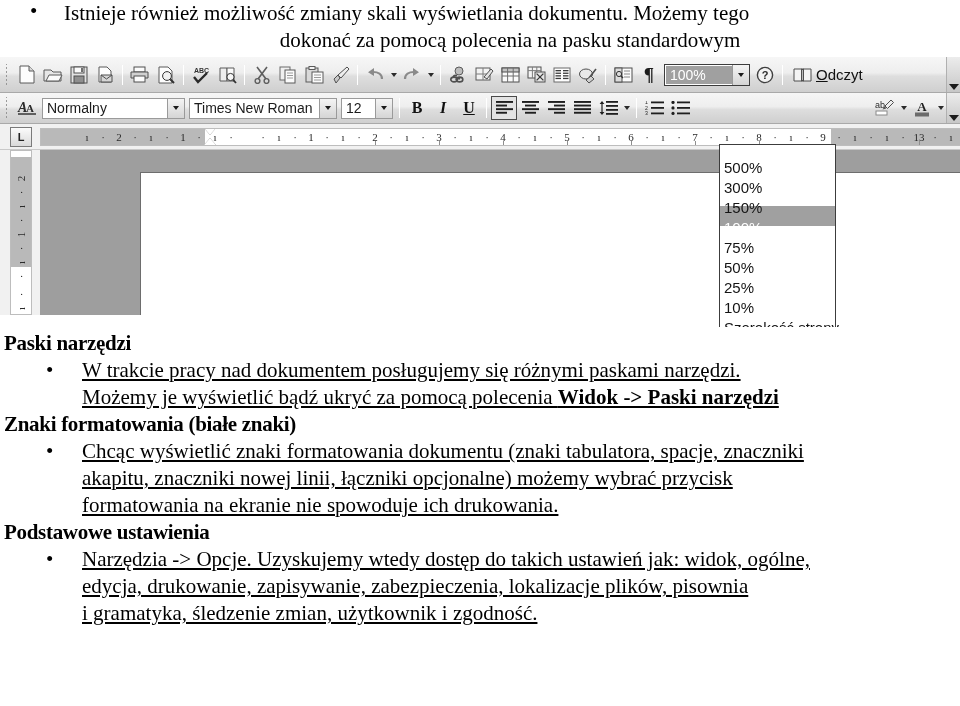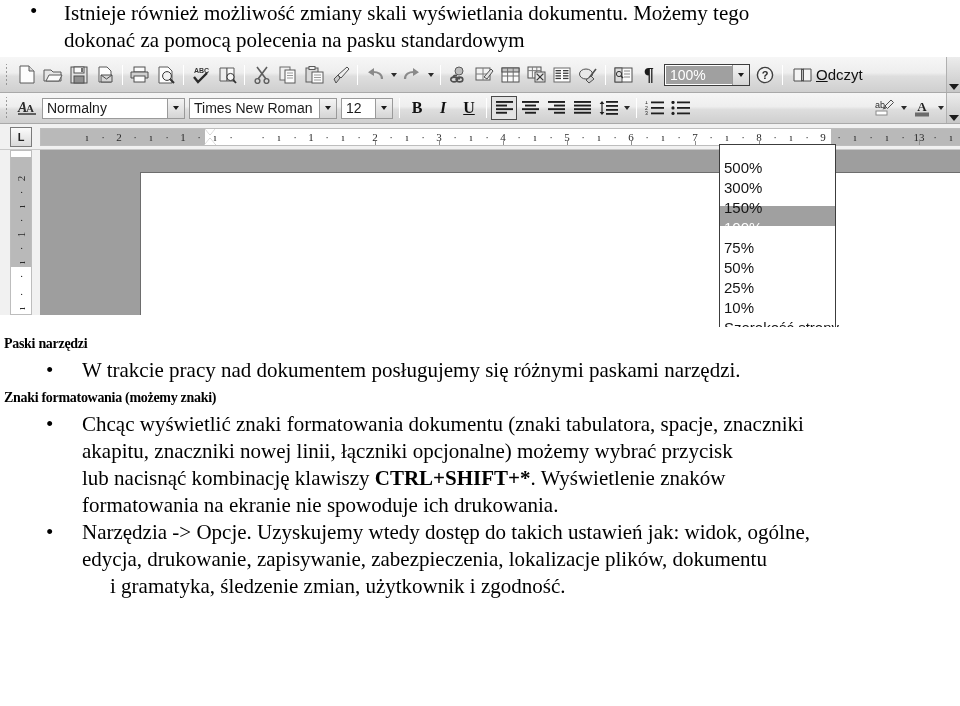--- a/index.html
+++ b/index.html
@@ -21,32 +21,32 @@
     text-justify: inter-word;
   }
   .bullet-row { position: relative; }
   .bullet-dot {
     position: absolute;
     left: 0; top: 0;
     font-size: 21px;
     line-height: 27px;
   }
   .heading {
-    font-size: 14px;
+    font-size: 21px;
     line-height: 27px;
     font-weight: bold;
     letter-spacing: -0.3px;
   }
   b.strong { font-weight: bold; }
 
   
   #intro { position:absolute; left:0; top:0; width:960px; height:55px; }
   #intro .bullet-dot { left: 30px; top: -2px; }
   #intro .para { margin-left: 64px; margin-right: 4px; }
-  #intro .l2 { }
+  #intro .l2 { text-align:center; }
 
   
   #app {
     position:absolute; left:0; top:57px; width:960px; height:270px;
     overflow:hidden;
     background:#ffffff;
   }
   .toolbar {
     position:relative;
     width:960px;
@@ -206,21 +206,21 @@
     font-size:15px; color:#141414;
     padding:1px 0;
   }
   #zoomlist .zi { height:20px; line-height:20px; padding:12px 0 0 4px; white-space:nowrap; }
   #zoomlist .zi.on { background:#a0a0a0; color:#ffffff; }
 
   
   #body { position:absolute; left:0; top:330px; width:960px; }
   .blk { padding:0 6px 0 4px; }
   .blk .bullet-dot { left: 42px; }
-  .blk .ind { margin-left: 78px; }
+  .blk .ind { margin-left: 78px; text-decoration: underline; }
 </style>
 </head>
 <body>
 
 <div id="page">
 
   <div id="intro" class="prose">
     <div class="bullet-row">
       <span class="bullet-dot">•</span>
       <div class="para">Istnieje również możliwość zmiany skali wyświetlania dokumentu. Możemy tego</div>
@@ -740,44 +740,45 @@
   </div>
 
   <div id="body" class="prose">
 
     <div class="blk">
       <div class="heading">Paski narzędzi</div>
       <div class="bullet-row">
         <span class="bullet-dot">•</span>
         <div class="ind">
           <div class="para">W trakcie pracy nad dokumentem posługujemy się różnymi paskami narzędzi.</div>
+          <div class="para" style="text-align:left;">
+            <span>Możemy je wyświetlić bądź ukryć za pomocą polecenia </span><b class="strong">Widok -&gt; Paski narzędzi</b>
+          </div>
         </div>
       </div>
     </div>
 
     <div class="blk">
-      <div class="heading">Znaki formatowania (możemy znaki)</div>
+      <div class="heading">Znaki formatowania (białe znaki)</div>
       <div class="bullet-row">
         <span class="bullet-dot">•</span>
         <div class="ind">
           <div class="para">Chcąc wyświetlić znaki formatowania dokumentu (znaki tabulatora, spacje, znaczniki</div>
           <div class="para">akapitu, znaczniki nowej linii, łączniki opcjonalne) możemy wybrać przycisk</div>
-          <div class="para">
-            <span>lub nacisnąć kombinację klawiszy </span><b class="strong">CTRL+SHIFT+*</b><span>. Wyświetlenie znaków</span>
-          </div>
           <div class="para" style="text-align:left;">formatowania na ekranie nie spowoduje ich drukowania.</div>
         </div>
       </div>
     </div>
 
     <div class="blk">
+      <div class="heading">Podstawowe ustawienia</div>
       <div class="bullet-row">
         <span class="bullet-dot">•</span>
         <div class="ind">
           <div class="para">Narzędzia -&gt; Opcje. Uzyskujemy wtedy dostęp do takich ustawień jak: widok, ogólne,</div>
-          <div class="para">edycja, drukowanie, zapisywanie, zabezpieczenia, lokalizacje plików, dokumentu</div>
-          <div class="para" style="text-align:left;margin-left:28px;">i gramatyka, śledzenie zmian, użytkownik i zgodność.</div>
+          <div class="para">edycja, drukowanie, zapisywanie, zabezpieczenia, lokalizacje plików, pisownia</div>
+          <div class="para" style="text-align:left;">i gramatyka, śledzenie zmian, użytkownik i zgodność.</div>
         </div>
       </div>
     </div>
 
   </div>
 </div>
 
 </body></html>

